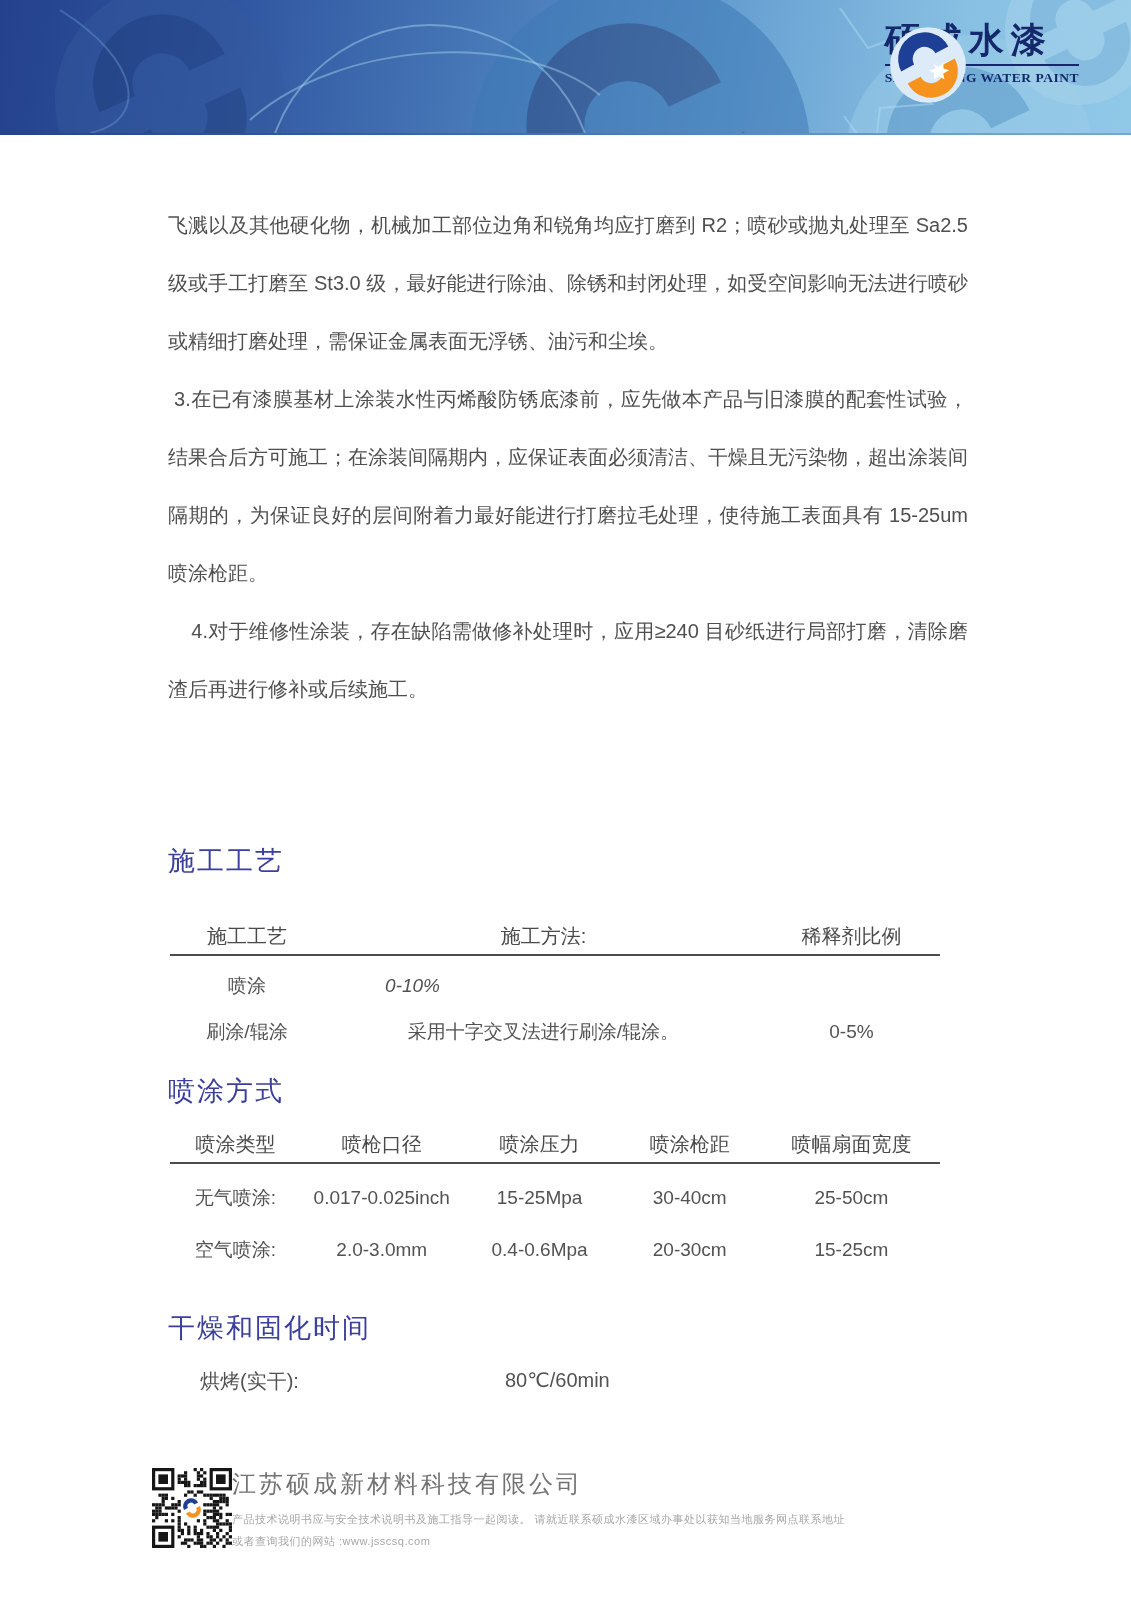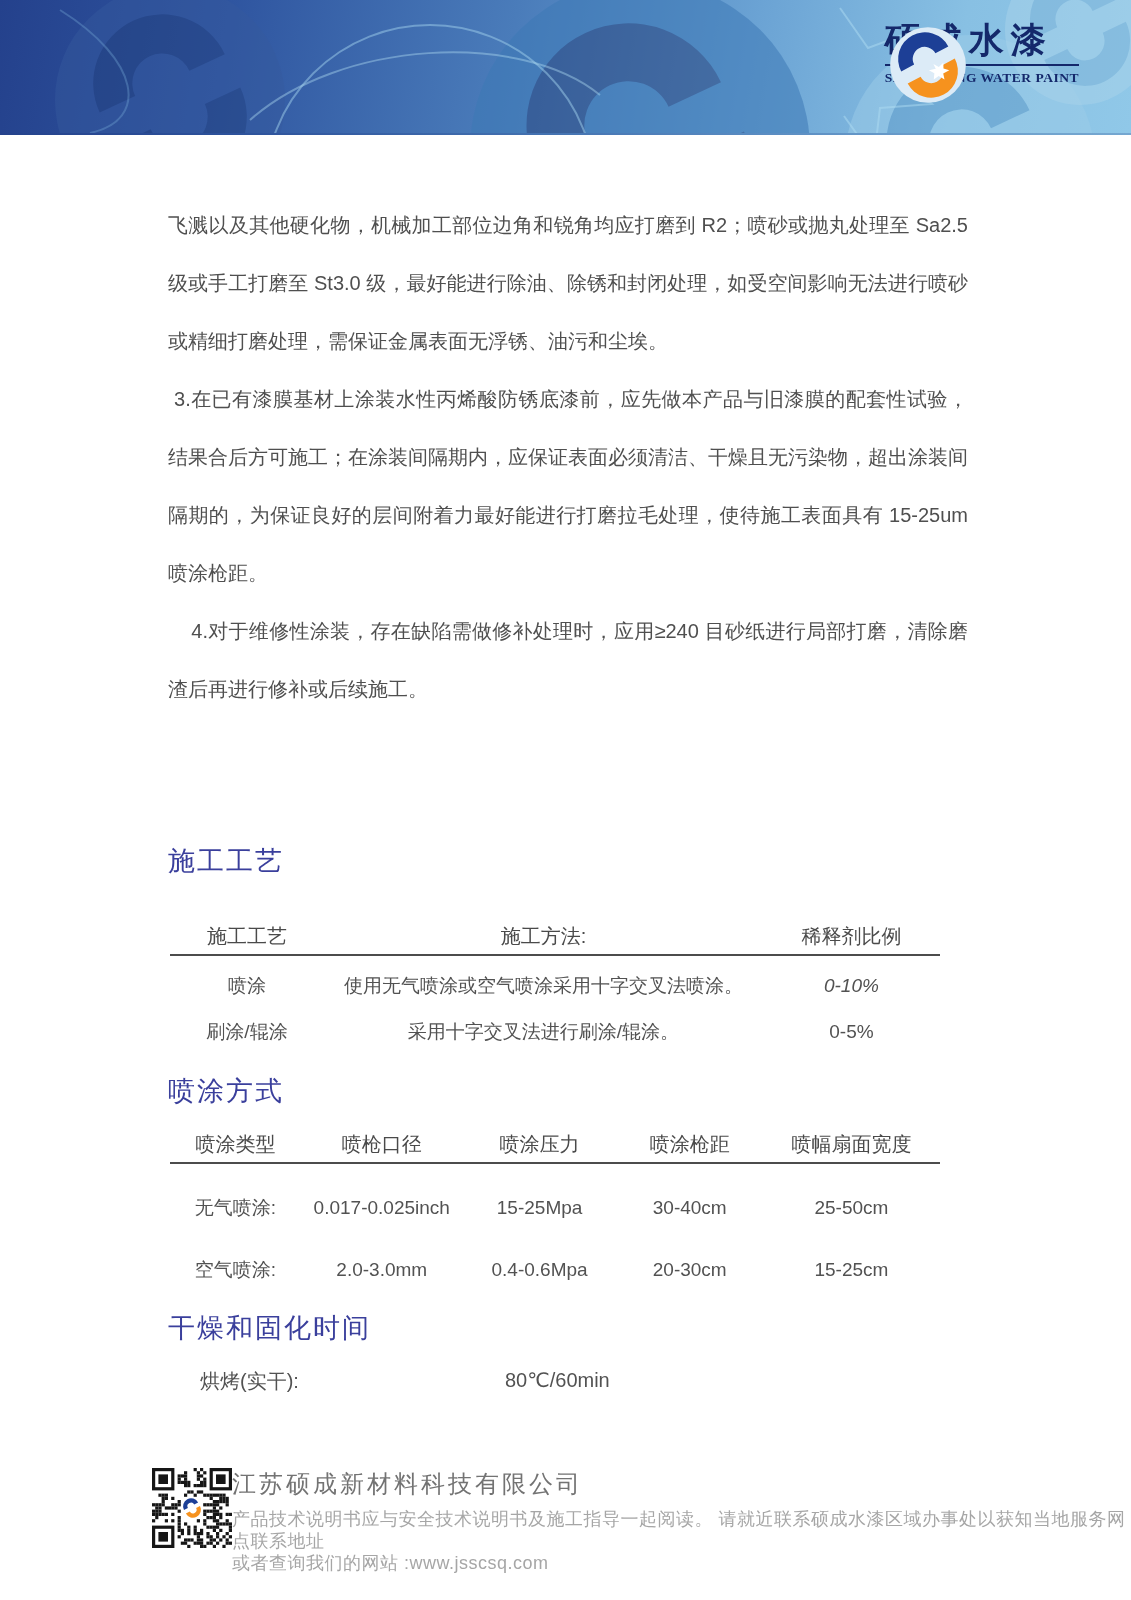--- a/index.html
+++ b/index.html
@@ -30,35 +30,35 @@
   #h-spray{top:1073px;}
   #h-drying{top:1310px;}
 
   
   .dtable{position:absolute;left:170px;width:770px;}
   #t-process{top:920px;}
   #t-spray{top:1128px;}
   .trow{display:flex;align-items:center;}
   .trow.thead .tcell{font-size:20px;color:#4a4a4a;height:32px;line-height:32px;}
   .trow.tbody .tcell{font-size:19px;color:#525252;height:32px;line-height:32px;}
-  #t-spray .trow.tbody{margin-top:26px;}
+  #t-spray .trow.tbody{margin-top:16px;}
   #t-spray .trow.tbody .tcell{height:36px;line-height:36px;}
   #t-process .trow.tbody{margin-top:14px;}
   .tcell{text-align:center;box-sizing:border-box;overflow:hidden;white-space:nowrap;}
   .trule{height:0;border-bottom:2px solid #4c4c4c;margin-top:2px;}
 
   
   #drying-row{position:absolute;left:0;top:1368px;width:1131px;height:30px;font-size:20px;color:#525252;}
   #drying-label{position:absolute;left:200px;}
   #drying-value{position:absolute;left:505px;}
 
   
   #qr{position:absolute;left:152px;top:1468px;width:80px;height:80px;}
   #footer-company{position:absolute;left:232px;top:1468px;font-size:24px;letter-spacing:3px;color:#737373;}
-  #footer-note{position:absolute;left:232px;top:1508px;font-size:18px;line-height:22px;color:#a6a6a6;letter-spacing:.5px;}
+  #footer-note{position:absolute;left:232px;top:1508px;font-size:11px;line-height:22px;color:#a6a6a6;letter-spacing:.5px;}
 </style>
 </head>
 <body>
 
 <div id="page">
 
   <div id="banner">
     <svg width="1131" height="133" viewBox="0 0 1131 133">
 
       <g transform="translate(640,150) scale(3.4)" opacity="0.55">
@@ -136,21 +136,20 @@
   <div id="h-process" class="h-sec">施工工艺</div>
   <div id="t-process" class="dtable">
       <div class="trow thead">
         <div class="tcell" style="width: 20%;">施工工艺</div>
         <div class="tcell" style="width: 57%;">施工方法:</div>
         <div class="tcell" style="width: 23%;">稀释剂比例</div>
       </div>
       <div class="trule"></div>
       <div class="trow tbody">
         <div class="tcell" style="width: 20%;">喷涂</div>
-        <div class="tcell" style="width: 57%;">使用无气喷涂或空气喷涂采用十字交叉法喷涂。</div>
         <div class="tcell" style="width: 23%; font-style: italic;">0-10%</div>
       </div>
       <div class="trow tbody">
         <div class="tcell" style="width: 20%;">刷涂/辊涂</div>
         <div class="tcell" style="width: 57%;">采用十字交叉法进行刷涂/辊涂。</div>
         <div class="tcell" style="width: 23%;">0-5%</div>
       </div>
     </div>
 
   <div id="h-spray" class="h-sec">喷涂方式</div>

